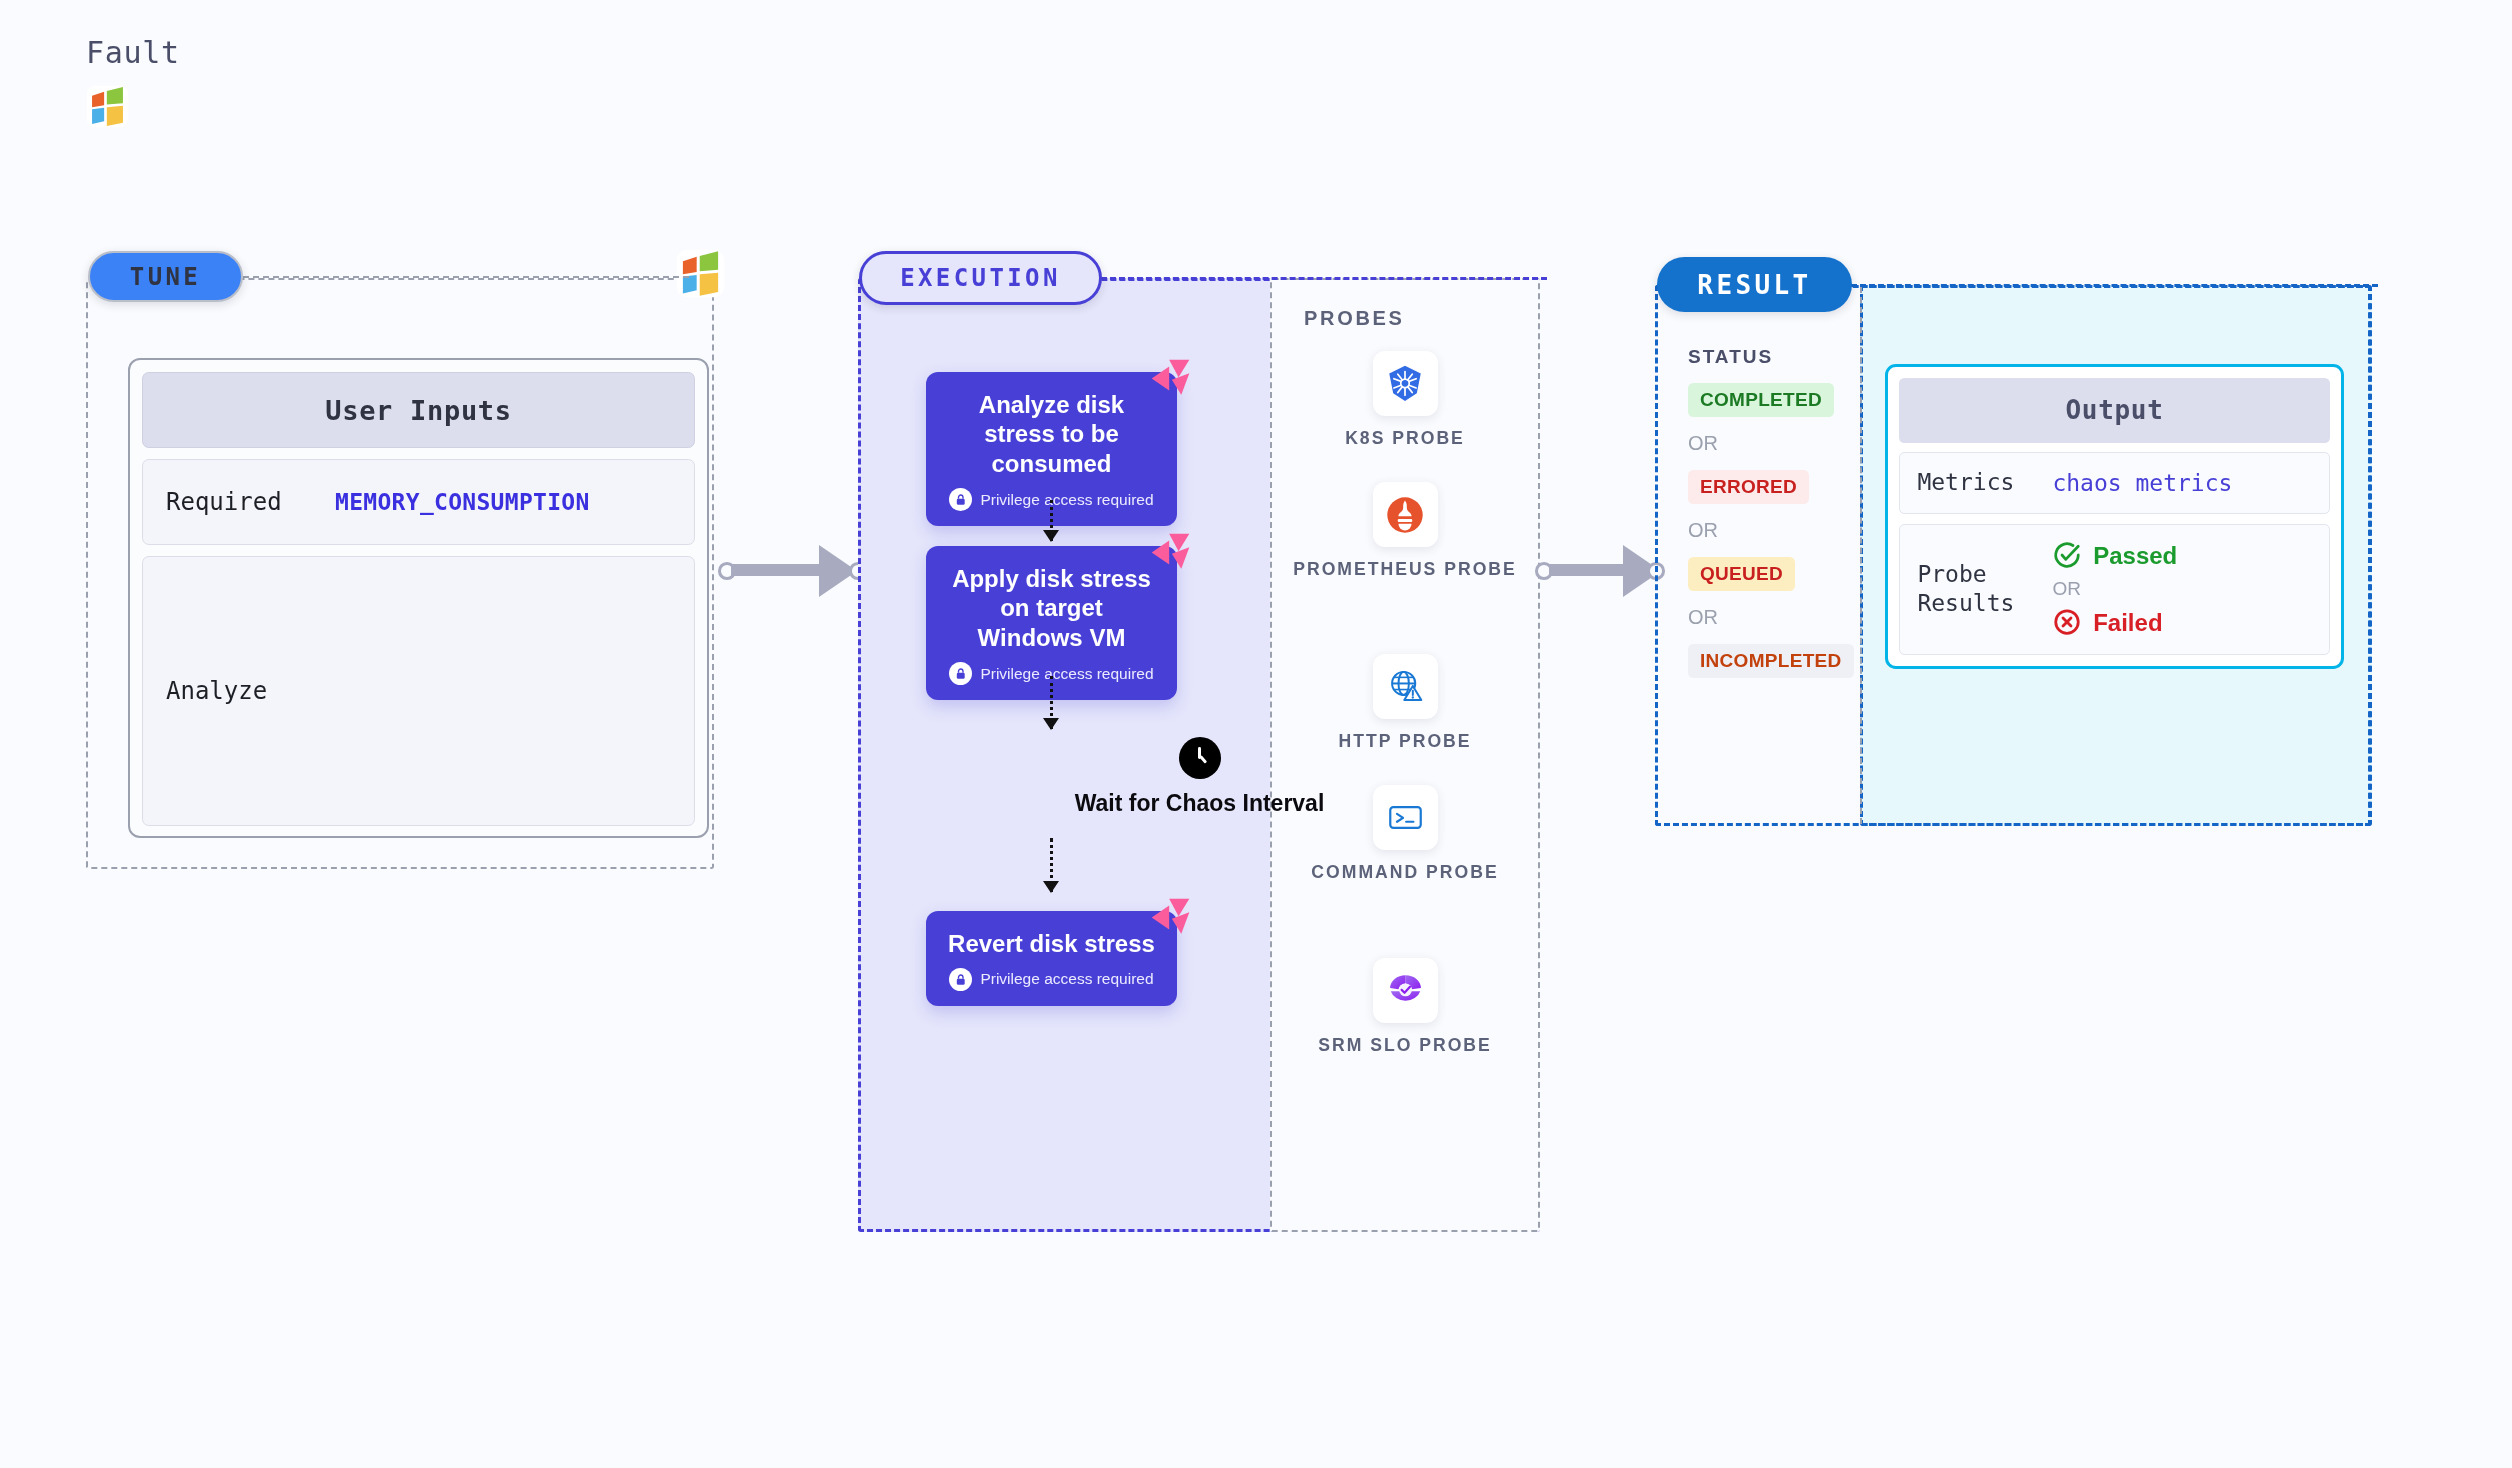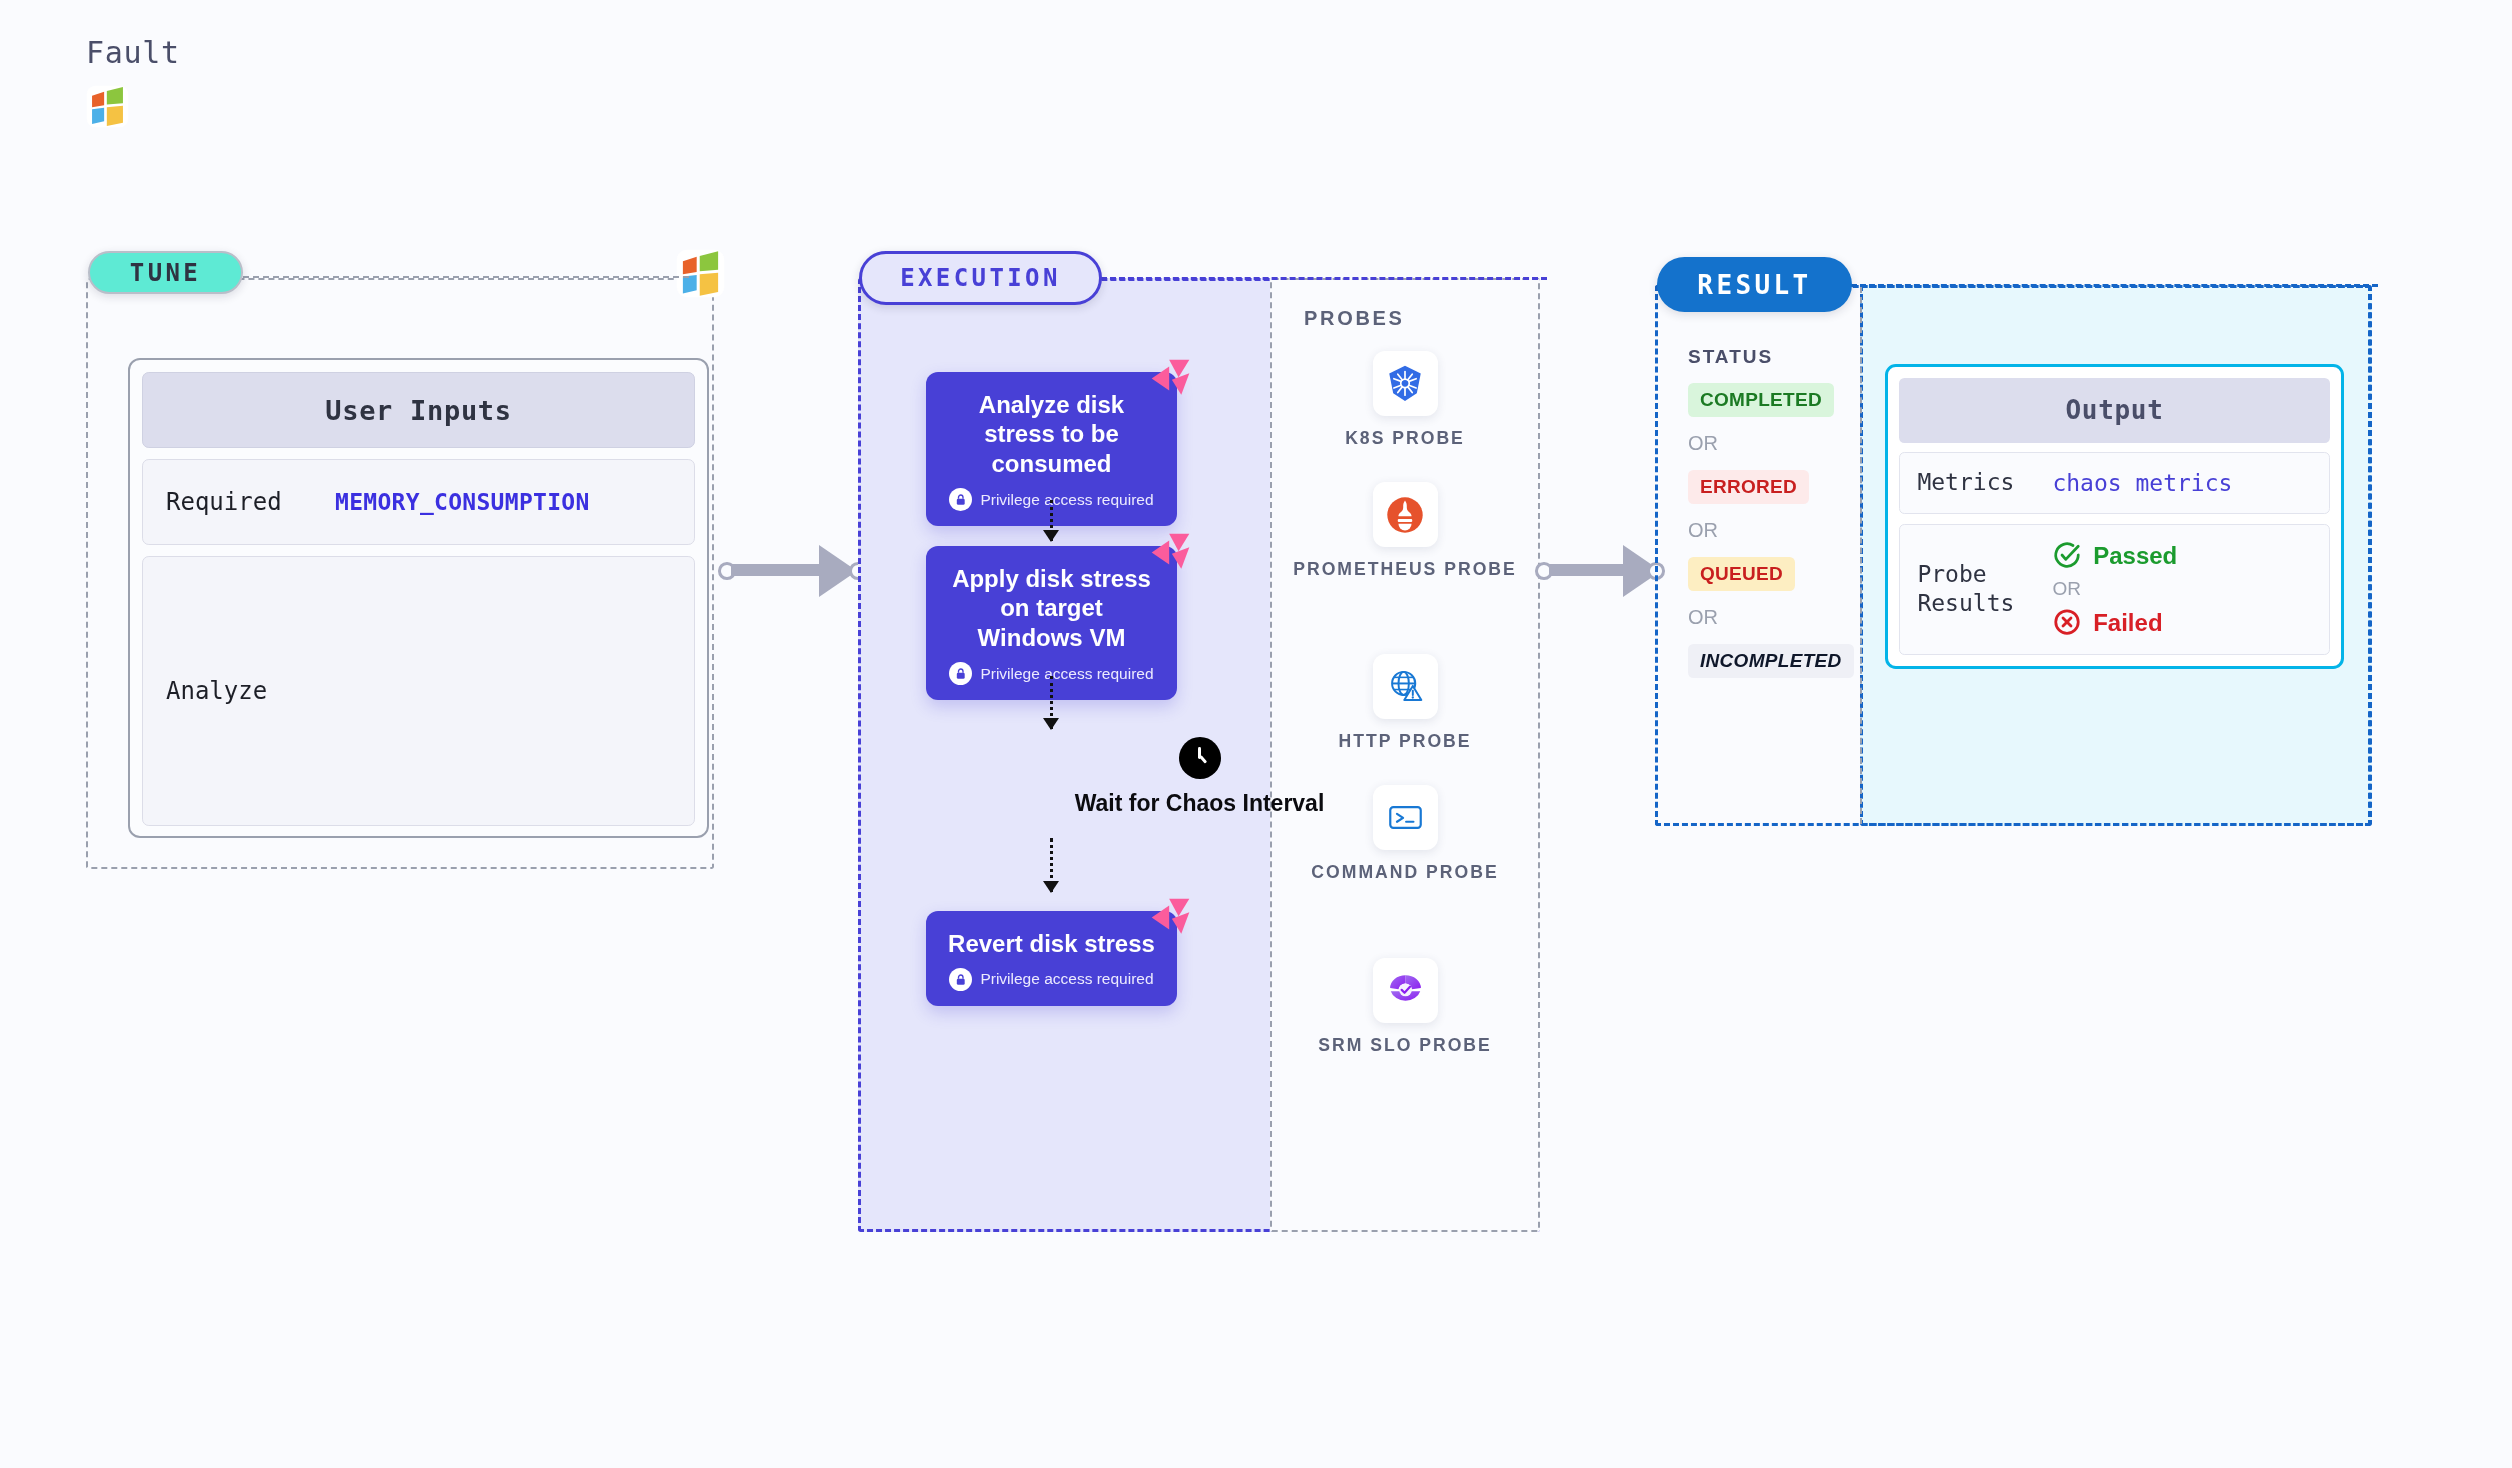--- a/index.html
+++ b/index.html
@@ -52,22 +52,22 @@
     z-index: 1;
   }
 
   
   #tune-panel-body {
     left: 86px; top: 278px; width: 628px; height: 591px;
     border-width: 2.7px; border-color: #9aa0ae;
     background: transparent;
   }
   #tune-tag {
-    left: 88px; top: 251px; width: 155px; height: 43px;
-    background: #5eead4; border: 2.7px solid #b9bec9; color: #2f3342;
+    left: 88px; top: 251px; width: 155px; height: 51px;
+    background: #3b82f6; border: 2.7px solid #b9bec9; color: #2f3342;
     font-size: 24px;
   }
   #tune-tagline { left: 243px; top: 276px; width: 446px; border-top: 2.7px dashed #9aa0ae; }
   #tune-winlogo { position: absolute; left: 676px; top: 249px; }
 
   #user-inputs-card {
     position: absolute; left: 128px; top: 358px; width: 581px; height: 480px;
     background: #fbfcfe; border: 2.7px solid #9aa0ae; border-radius: 12px;
     padding: 12px;
   }
@@ -469,21 +469,21 @@
 <div id="result-tag" class="panel-tag">RESULT</div>
 
 <div id="status-col">
   <div id="status-title">STATUS</div>
   <div><span class="status-badge" style="background:#d9f5dc;color:#1b7a23;">COMPLETED</span></div>
   <div class="status-or">OR</div>
   <div><span class="status-badge" style="background:#fdeaea;color:#c81f1f;">ERRORED</span></div>
   <div class="status-or">OR</div>
   <div><span class="status-badge" style="background:#fdeec2;color:#c81f1f;">QUEUED</span></div>
   <div class="status-or">OR</div>
-  <div><span class="status-badge" style="background:#eff0f6;color:#0f172a;font-style:italic;">INCOMPLETED</span></div>
+  <div><span class="status-badge" style="background:#eff0f6;color:#c2410c;">INCOMPLETED</span></div>
 </div>
 
 <div id="output-card">
   <div id="output-header">Output</div>
 
   <div class="out-row">
     <div class="out-label">Metrics</div>
     <div id="metrics-value">chaos metrics</div>
   </div>
 

